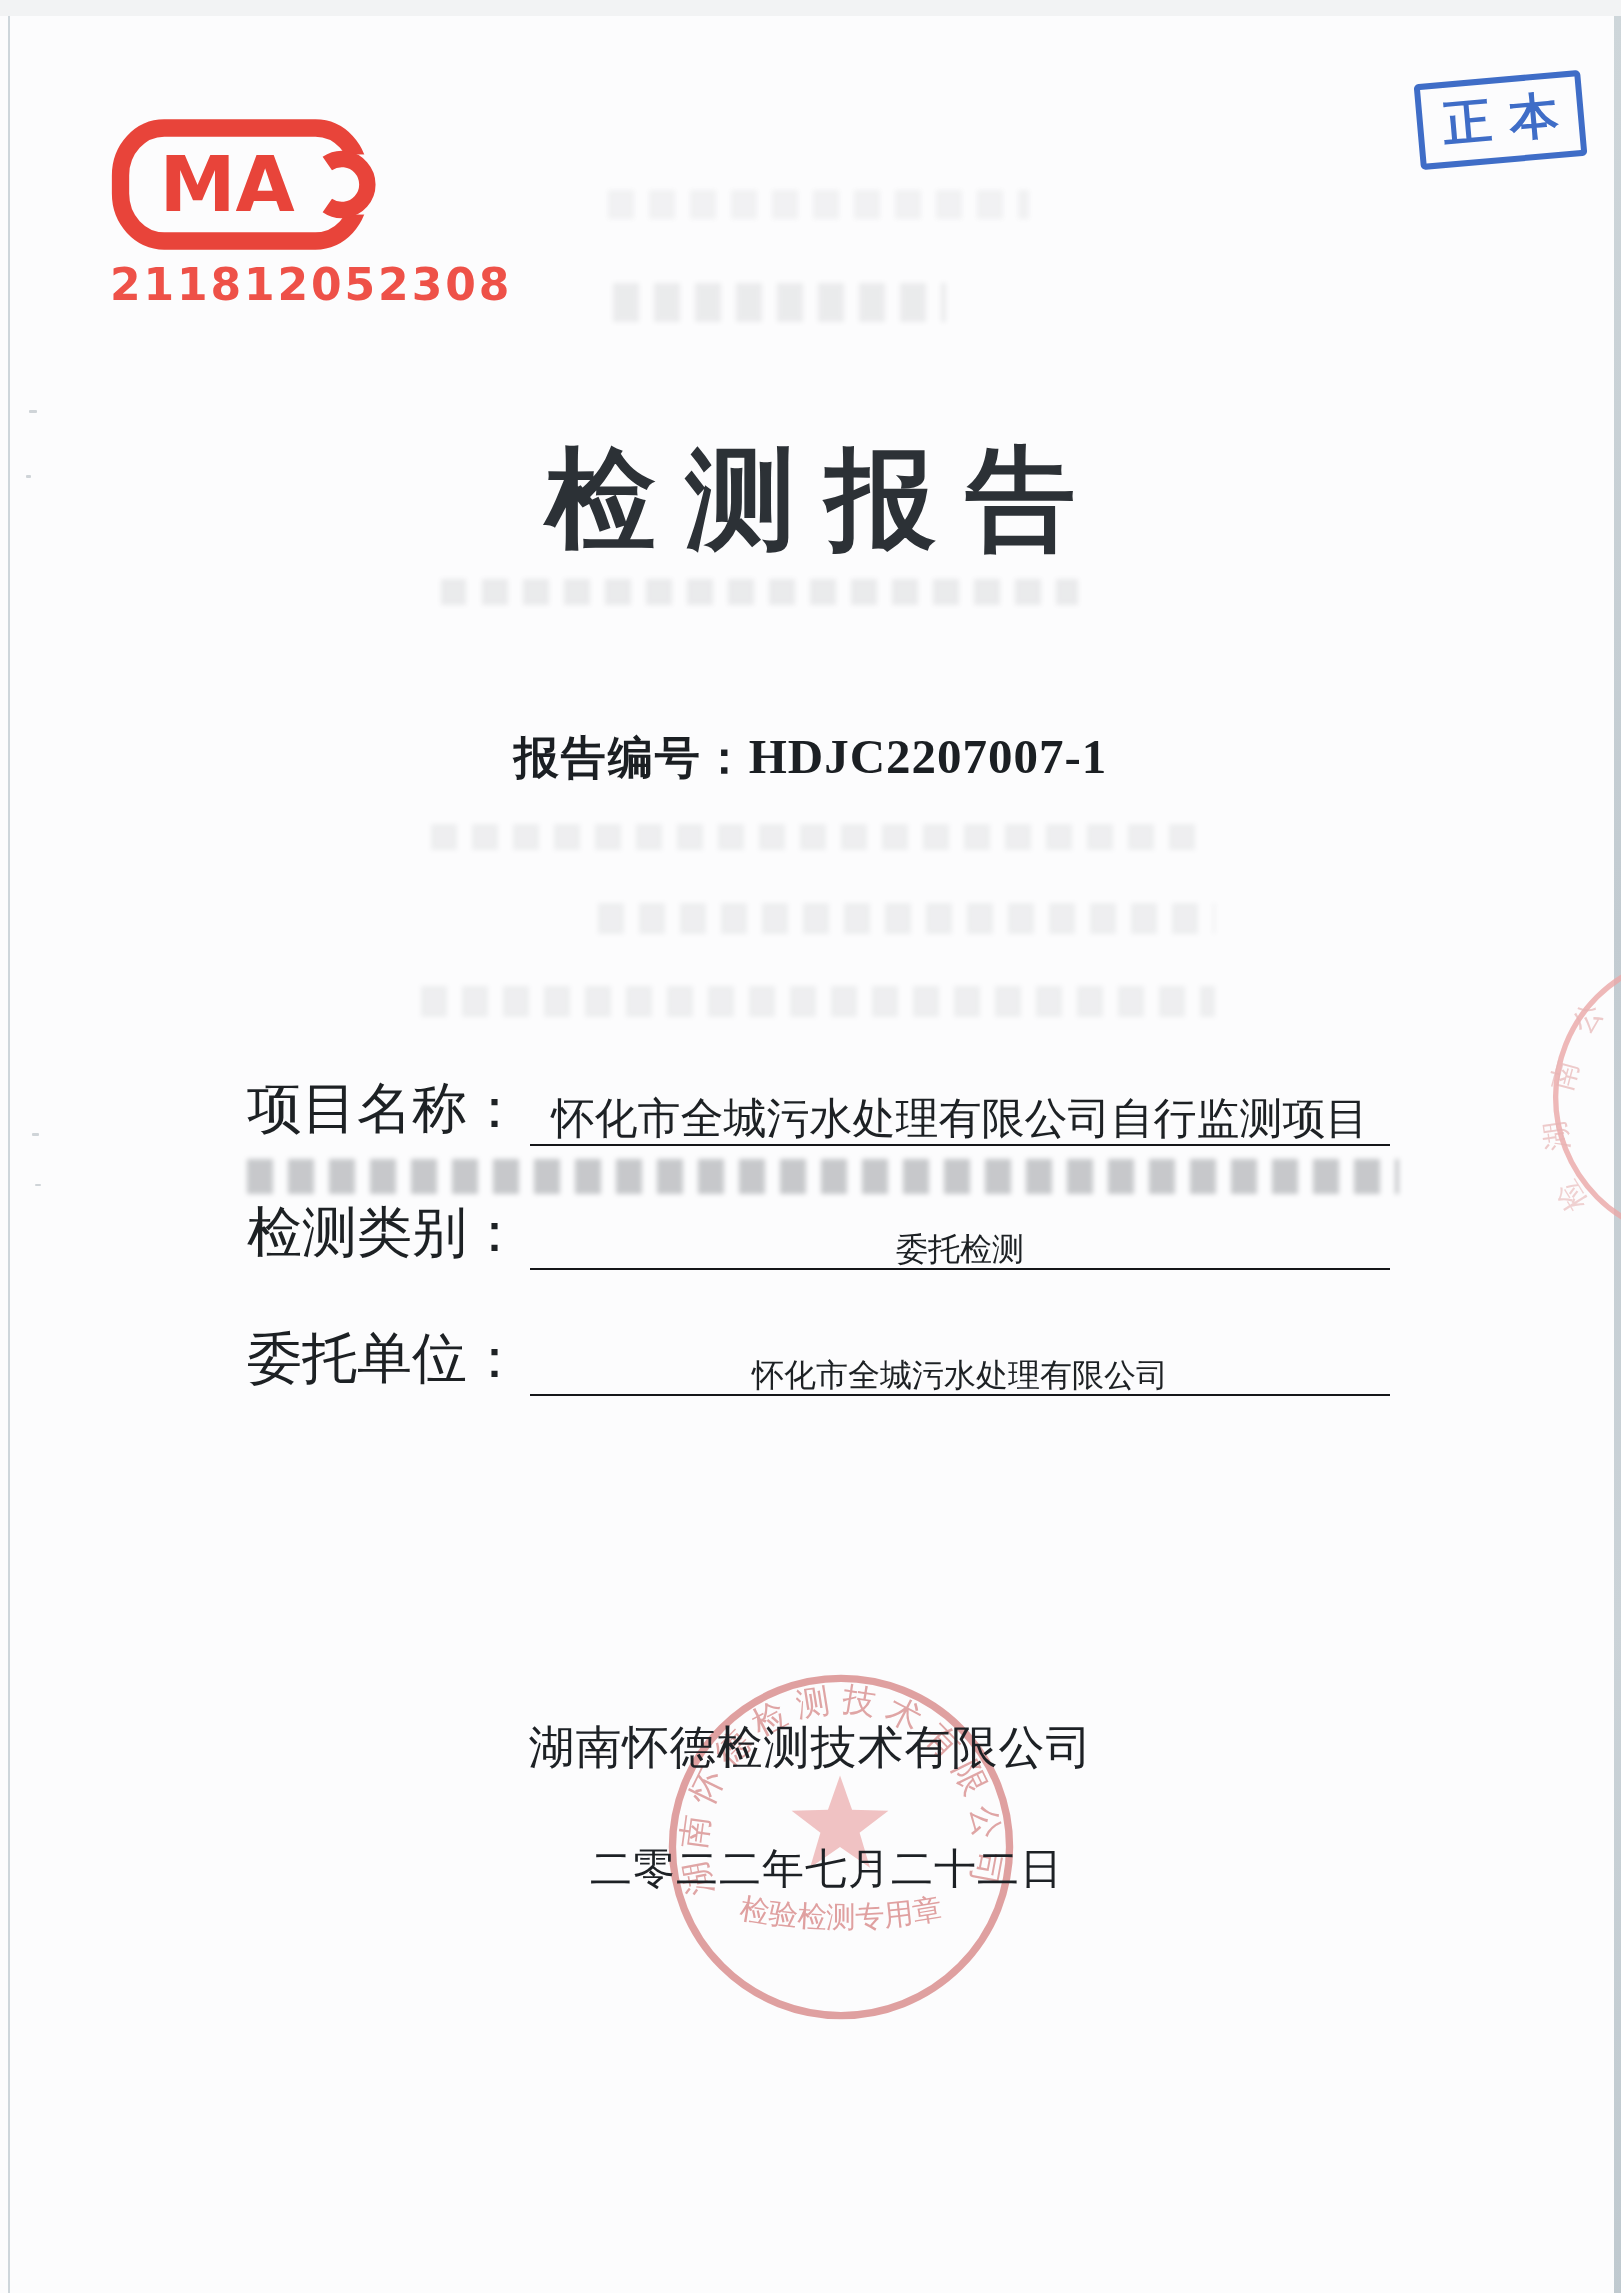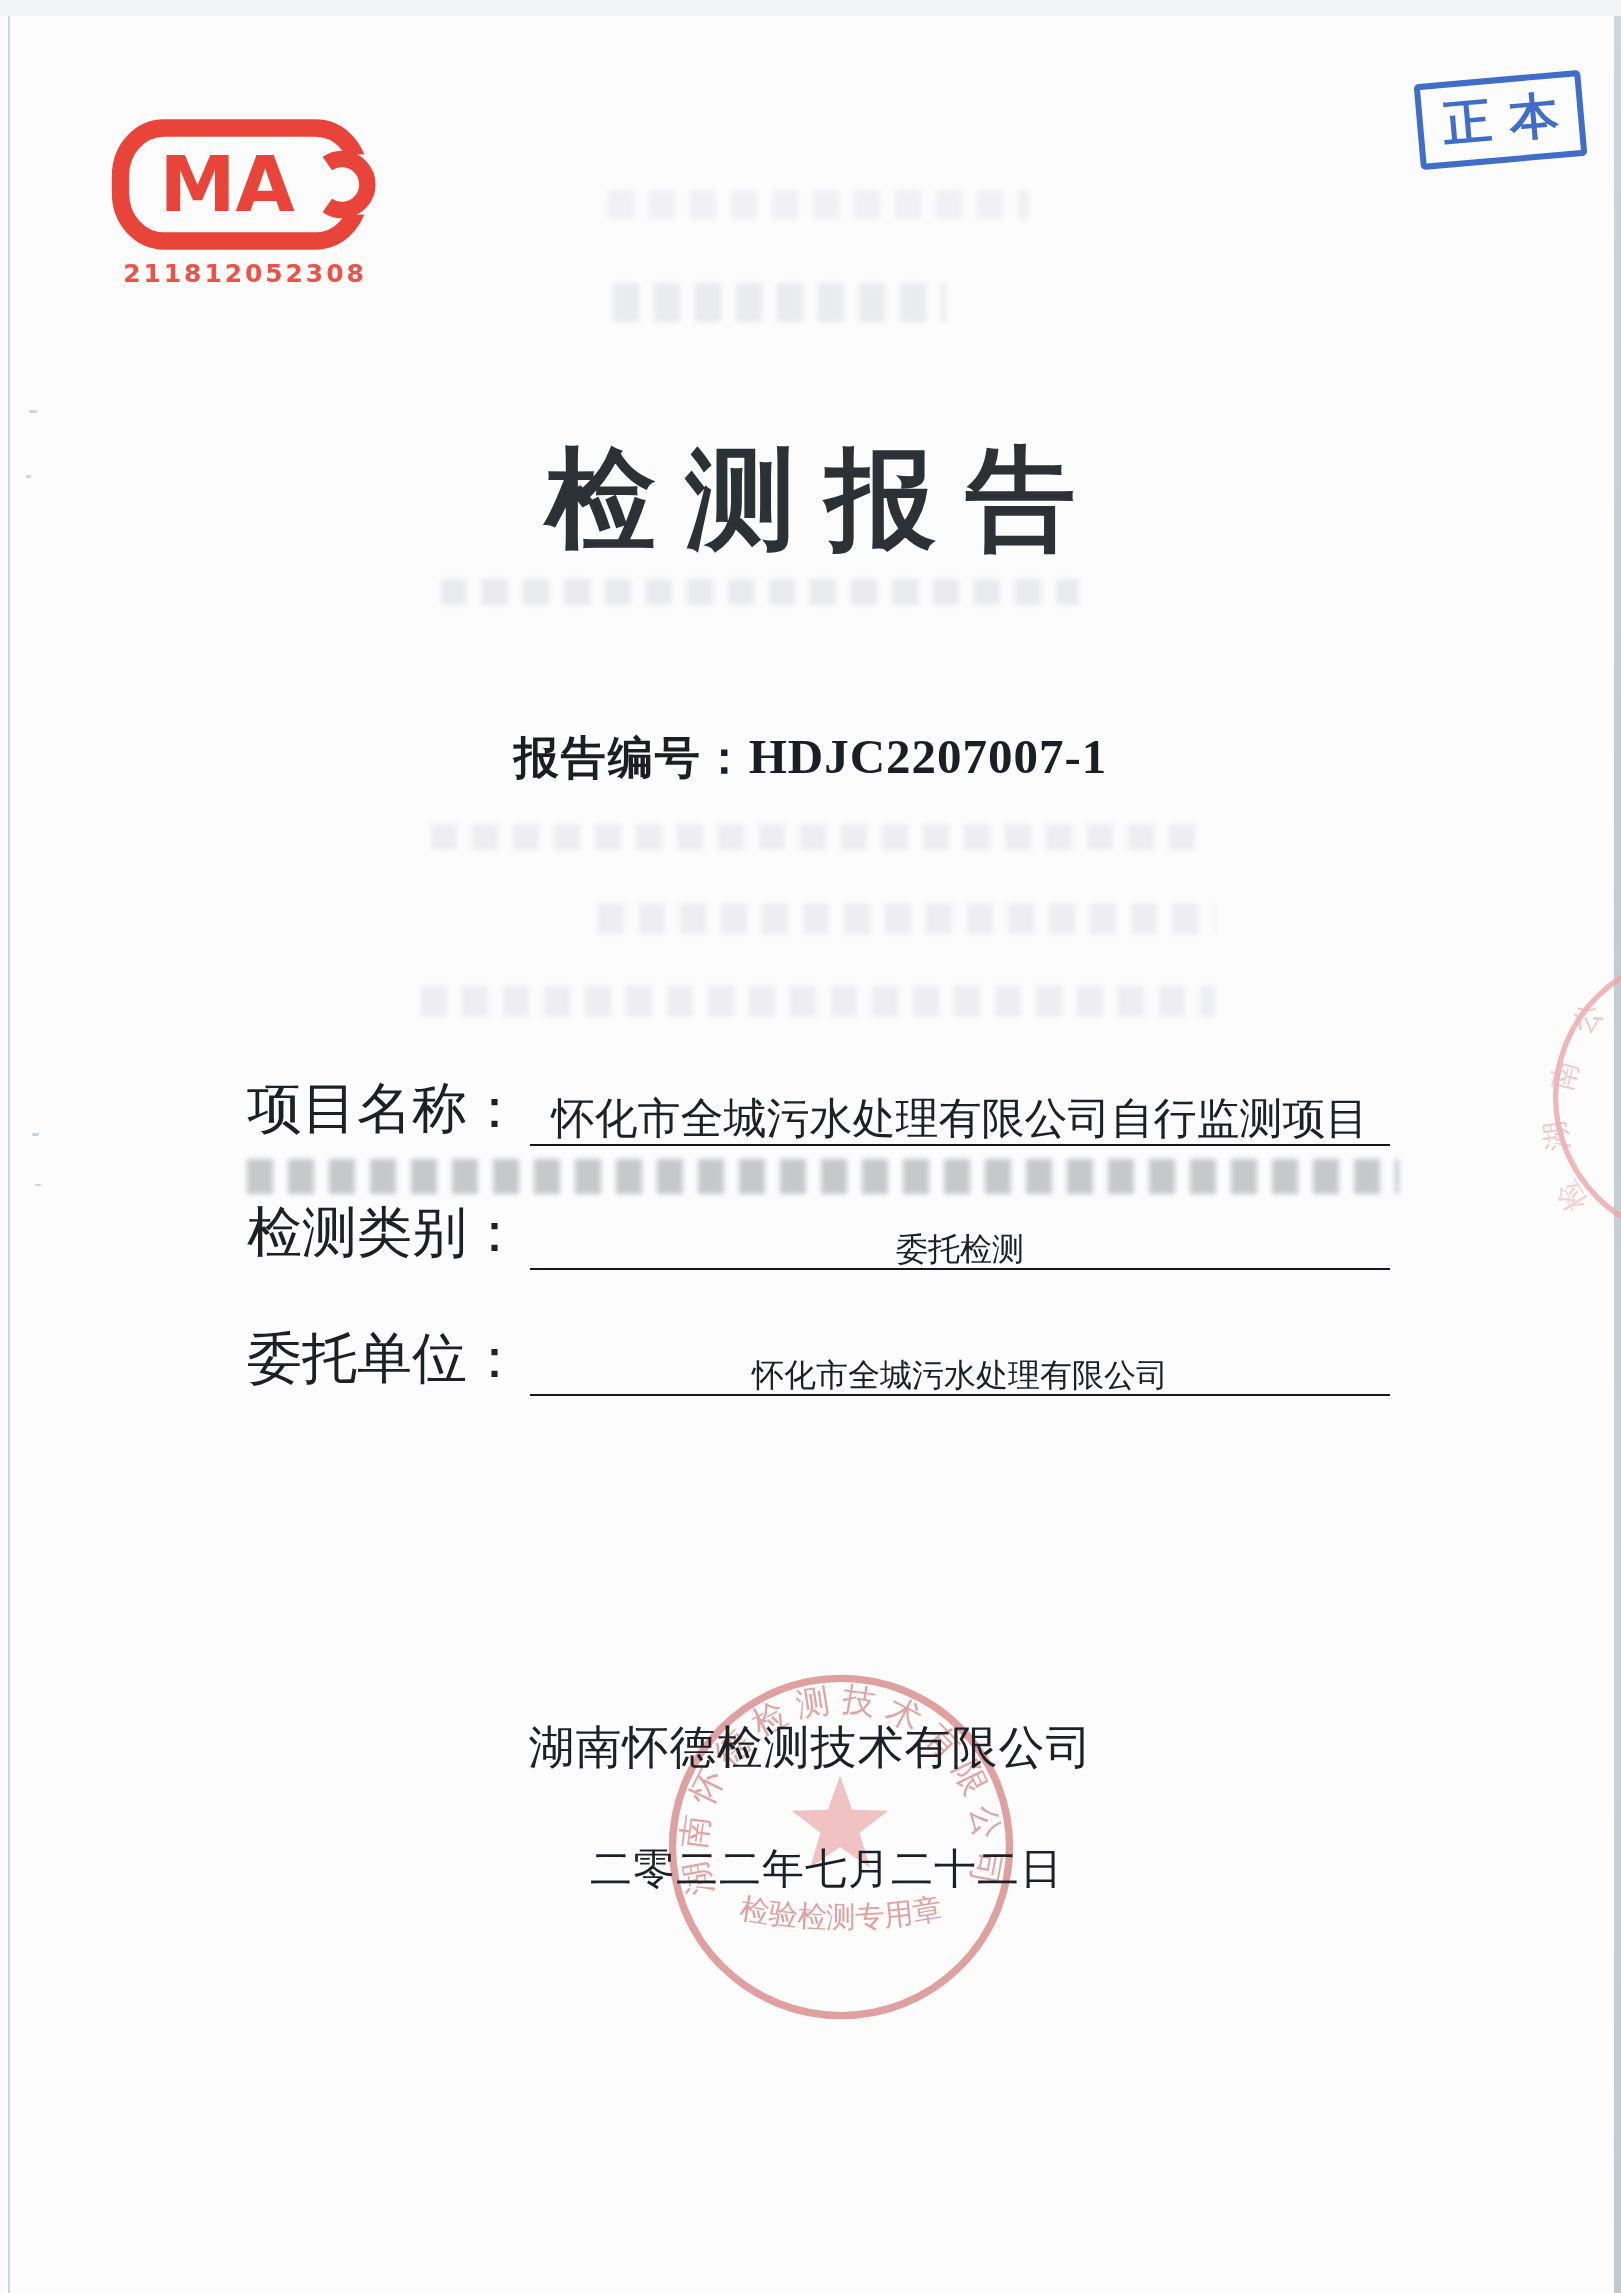--- a/index.html
+++ b/index.html
@@ -12,21 +12,21 @@
   .edge-right{position:absolute;right:0;top:0;width:6.9px;height:100%;
     background:linear-gradient(180deg,#ced6da 0%,#c2cbd1 40%,#cbd3d8 70%,#bfc9cf 100%);}
   .edge-left-line{position:absolute;left:7.8px;top:0;width:2px;height:100%;background:#c6cfd5;opacity:.85;}
   .speck{position:absolute;background:#9aa4ab;opacity:.45;border-radius:1px;}
 
   
   .cma{position:absolute;left:110px;top:102px;width:270px;}
   .cma-number{
     margin-top:3.9px;text-align:center;
     font-family:"DejaVu Sans","Liberation Sans",sans-serif;
-    font-weight:bold;font-size:25px;letter-spacing:2.9px;color:#ee5148;
+    font-weight:bold;font-size:44px;letter-spacing:2.9px;color:#ee5148;
   }
 
   
   .original-stamp{
     position:absolute;left:1417px;top:61px;width:155px;height:74px;
     border:6.9px solid #3f6dc7;border-radius:4.9px;
     display:flex;align-items:center;justify-content:center;
     transform:rotate(-5deg);transform-origin:center;
     color:#3f6dc7;font-weight:bold;font-size:49px;
   }

